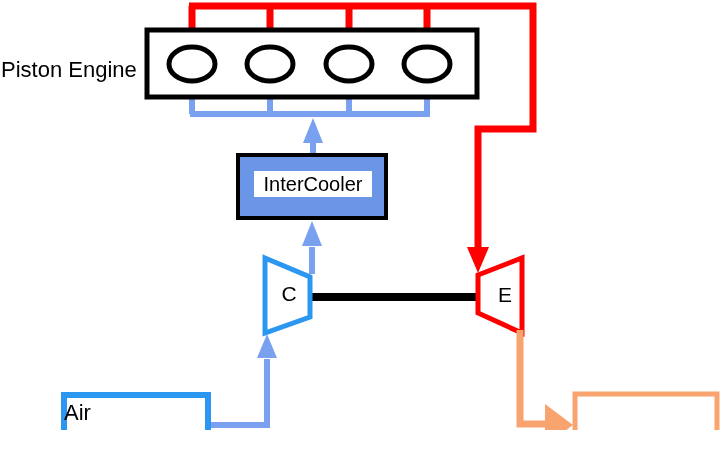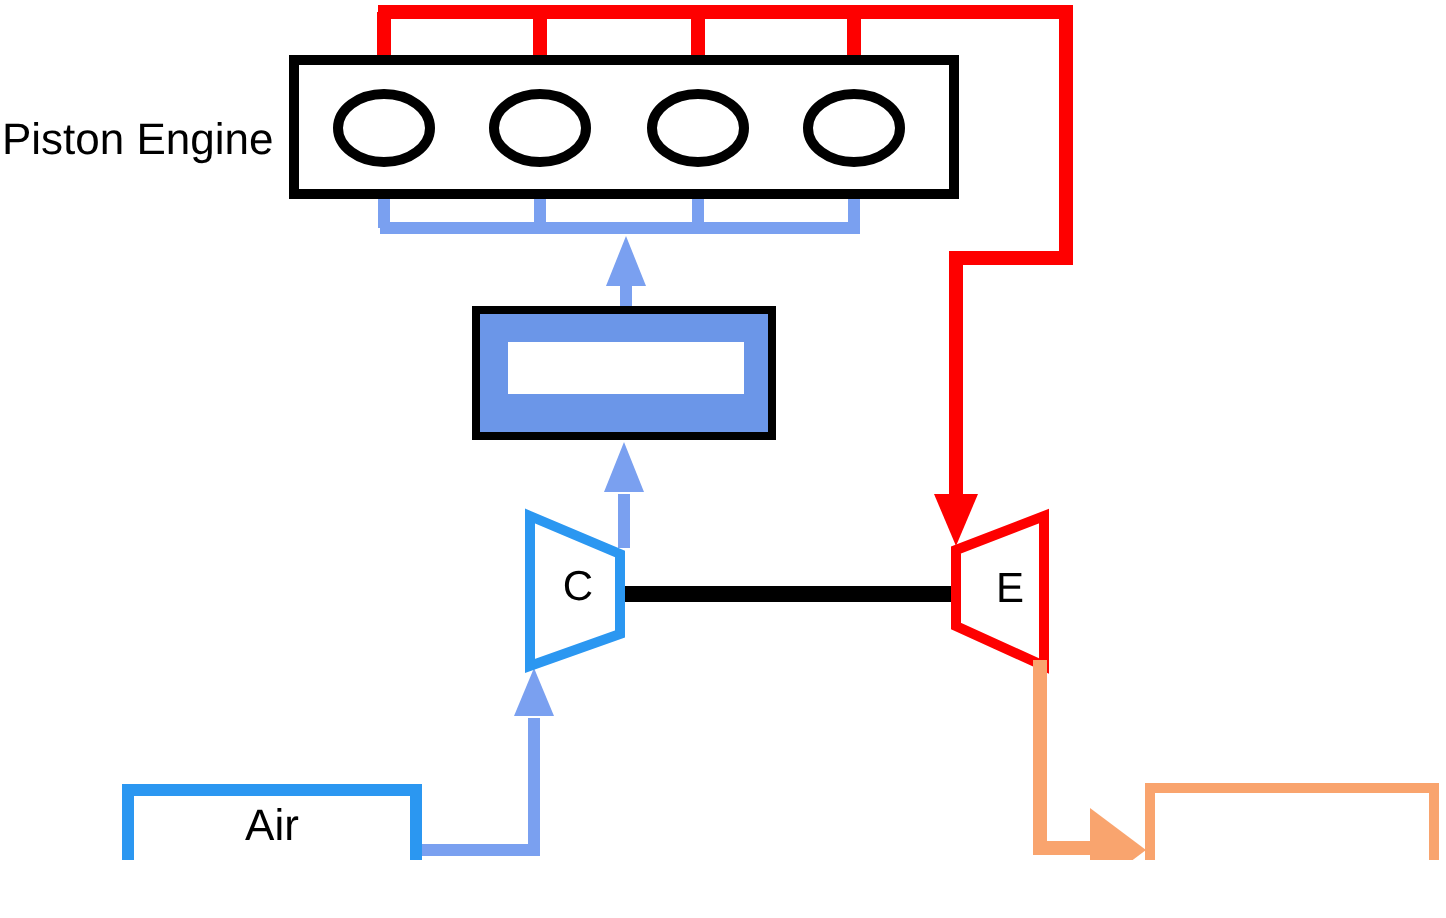--- a/index.html
+++ b/index.html
@@ -6,21 +6,21 @@
   .stage{
     position:relative;width:723px;height:430px;background:#ffffff;overflow:hidden;
     font-family:"Liberation Sans", sans-serif;
   }
   .stage svg{position:absolute;left:0;top:0;}
   .lbl{position:absolute;color:#000;white-space:nowrap;}
   .lbl-engine{left:1px;top:57px;width:144px;font-size:22px;}
   .lbl-intercooler{left:254px;top:171px;width:118px;height:26px;line-height:26px;text-align:center;font-size:20px;}
   .lbl-compressor{left:277px;top:282px;width:24px;text-align:center;font-size:21px;}
   .lbl-turbine{left:494px;top:283px;width:22px;text-align:center;font-size:21px;}
-  .lbl-box{position:absolute;text-align:center;font-size:22px;line-height:27px;color:#000;}
+  .lbl-box{position:absolute;text-align:left;font-size:22px;line-height:27px;color:#000;}
   .lbl-airfilter{left:64px;top:399px;width:144px;}
   .lbl-exhaust{left:575px;top:398px;width:142px;}
   .lbl-box span{display:block;}
 </style>
 </head>
 <body>
 
 <div class="stage">
 
   <svg width="723" height="459" viewBox="0 0 723 459">
@@ -55,20 +55,21 @@
     <path d="M520,330 V424 H547" fill="none" stroke-width="7" stroke="#f9a46e"></path>
     <polygon points="573,425 545,404 545,446" fill="#f9a46e"></polygon>
 
     <rect x="64" y="395" width="144" height="59" fill="#ffffff" stroke-width="6" stroke="#2b97f1"></rect>
 
     <rect x="575" y="394" width="142" height="60" fill="#ffffff" stroke-width="5" stroke="#f9a46e"></rect>
   </svg>
 
   <div class="lbl lbl-engine">Piston Engine</div>
 
+  <div class="lbl lbl-intercooler">InterCooler</div>
 
   <div class="lbl lbl-compressor">C</div>
 
   <div class="lbl lbl-turbine">E</div>
 
   <div class="lbl-box lbl-airfilter">
     <span>Air</span>
   </div>
 
 

